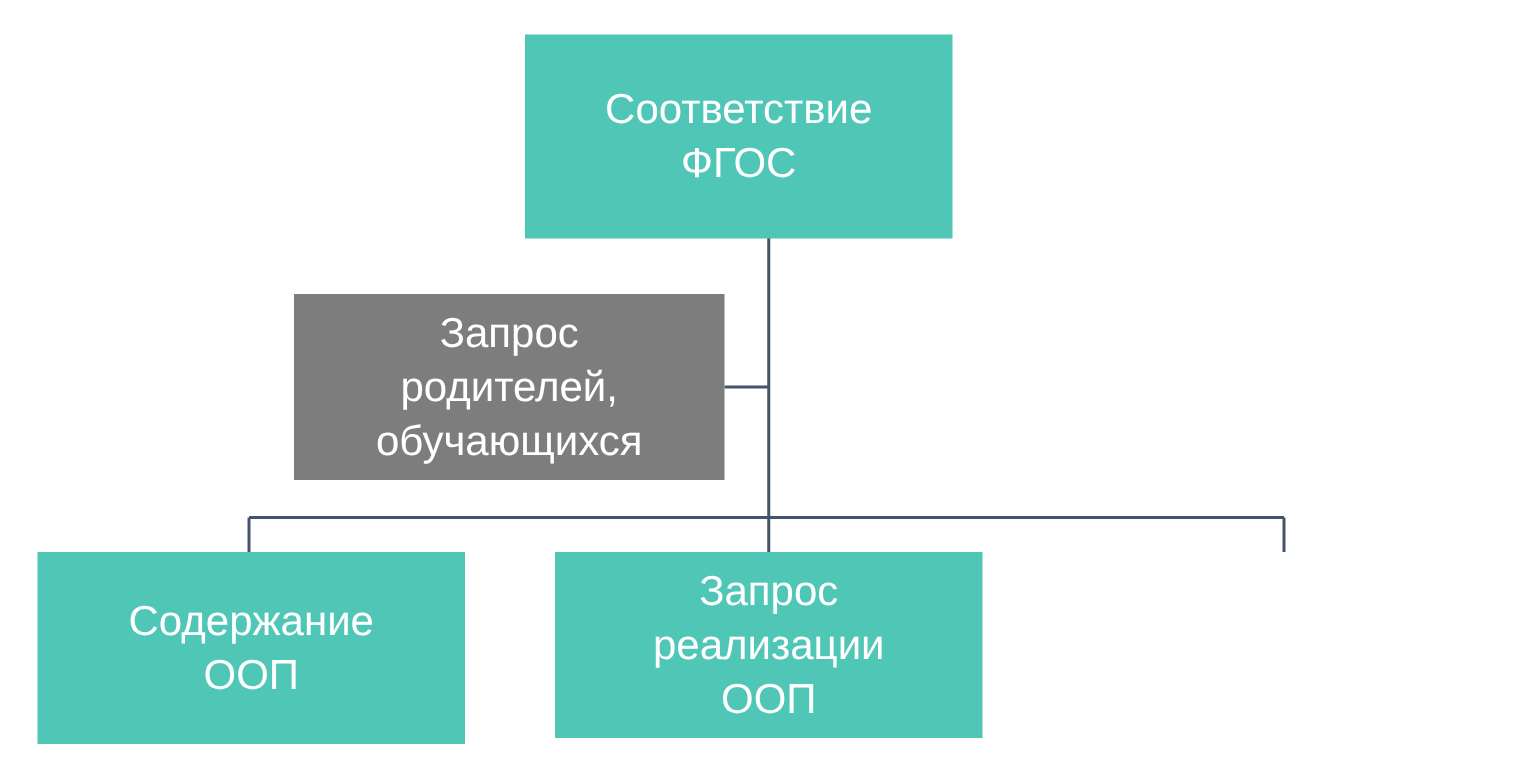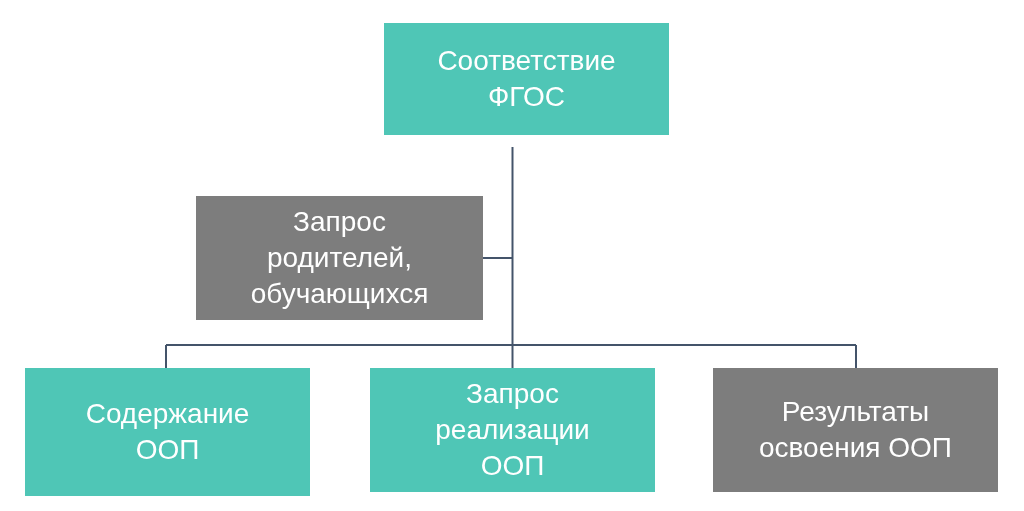--- a/index.html
+++ b/index.html
@@ -42,21 +42,21 @@
     font-size: 28px;
     line-height: 1.28;
     padding: 4px 12px;
   }
   .node .label {
     white-space: pre-line;
   }
   .node.teal { background: var(--teal, #4FC6B6); }
   .node.gray { background: var(--gray, #7D7D7D); }
 
-  #n-fgos       { left: 384px; top: 23px;  width: 285px; height: 112px; align-items: center; }
+  #n-fgos       { left: 350px; top: 23px;  width: 285px; height: 136px; align-items: center; }
   #n-request    { left: 196px; top: 196px; width: 287px; height: 124px; }
   #n-content    { left: 25px;  top: 368px; width: 285px; height: 128px; }
   #n-conditions { left: 370px; top: 368px; width: 285px; height: 124px; }
   #n-results    { left: 713px; top: 368px; width: 285px; height: 124px; }
 </style>
 </head>
 <body>
 
 <div class="canvas">
 
@@ -83,18 +83,14 @@
     <span class="label">Содержание
 ООП</span>
   </div>
 
   <div class="node teal" id="n-conditions">
     <span class="label">Запрос
 реализации
 ООП</span>
   </div>
 
-  <div class="node gray" id="n-results">
-    <span class="label">Результаты
-освоения ООП</span>
-  </div>
 
 </div>
 
 </body></html>

